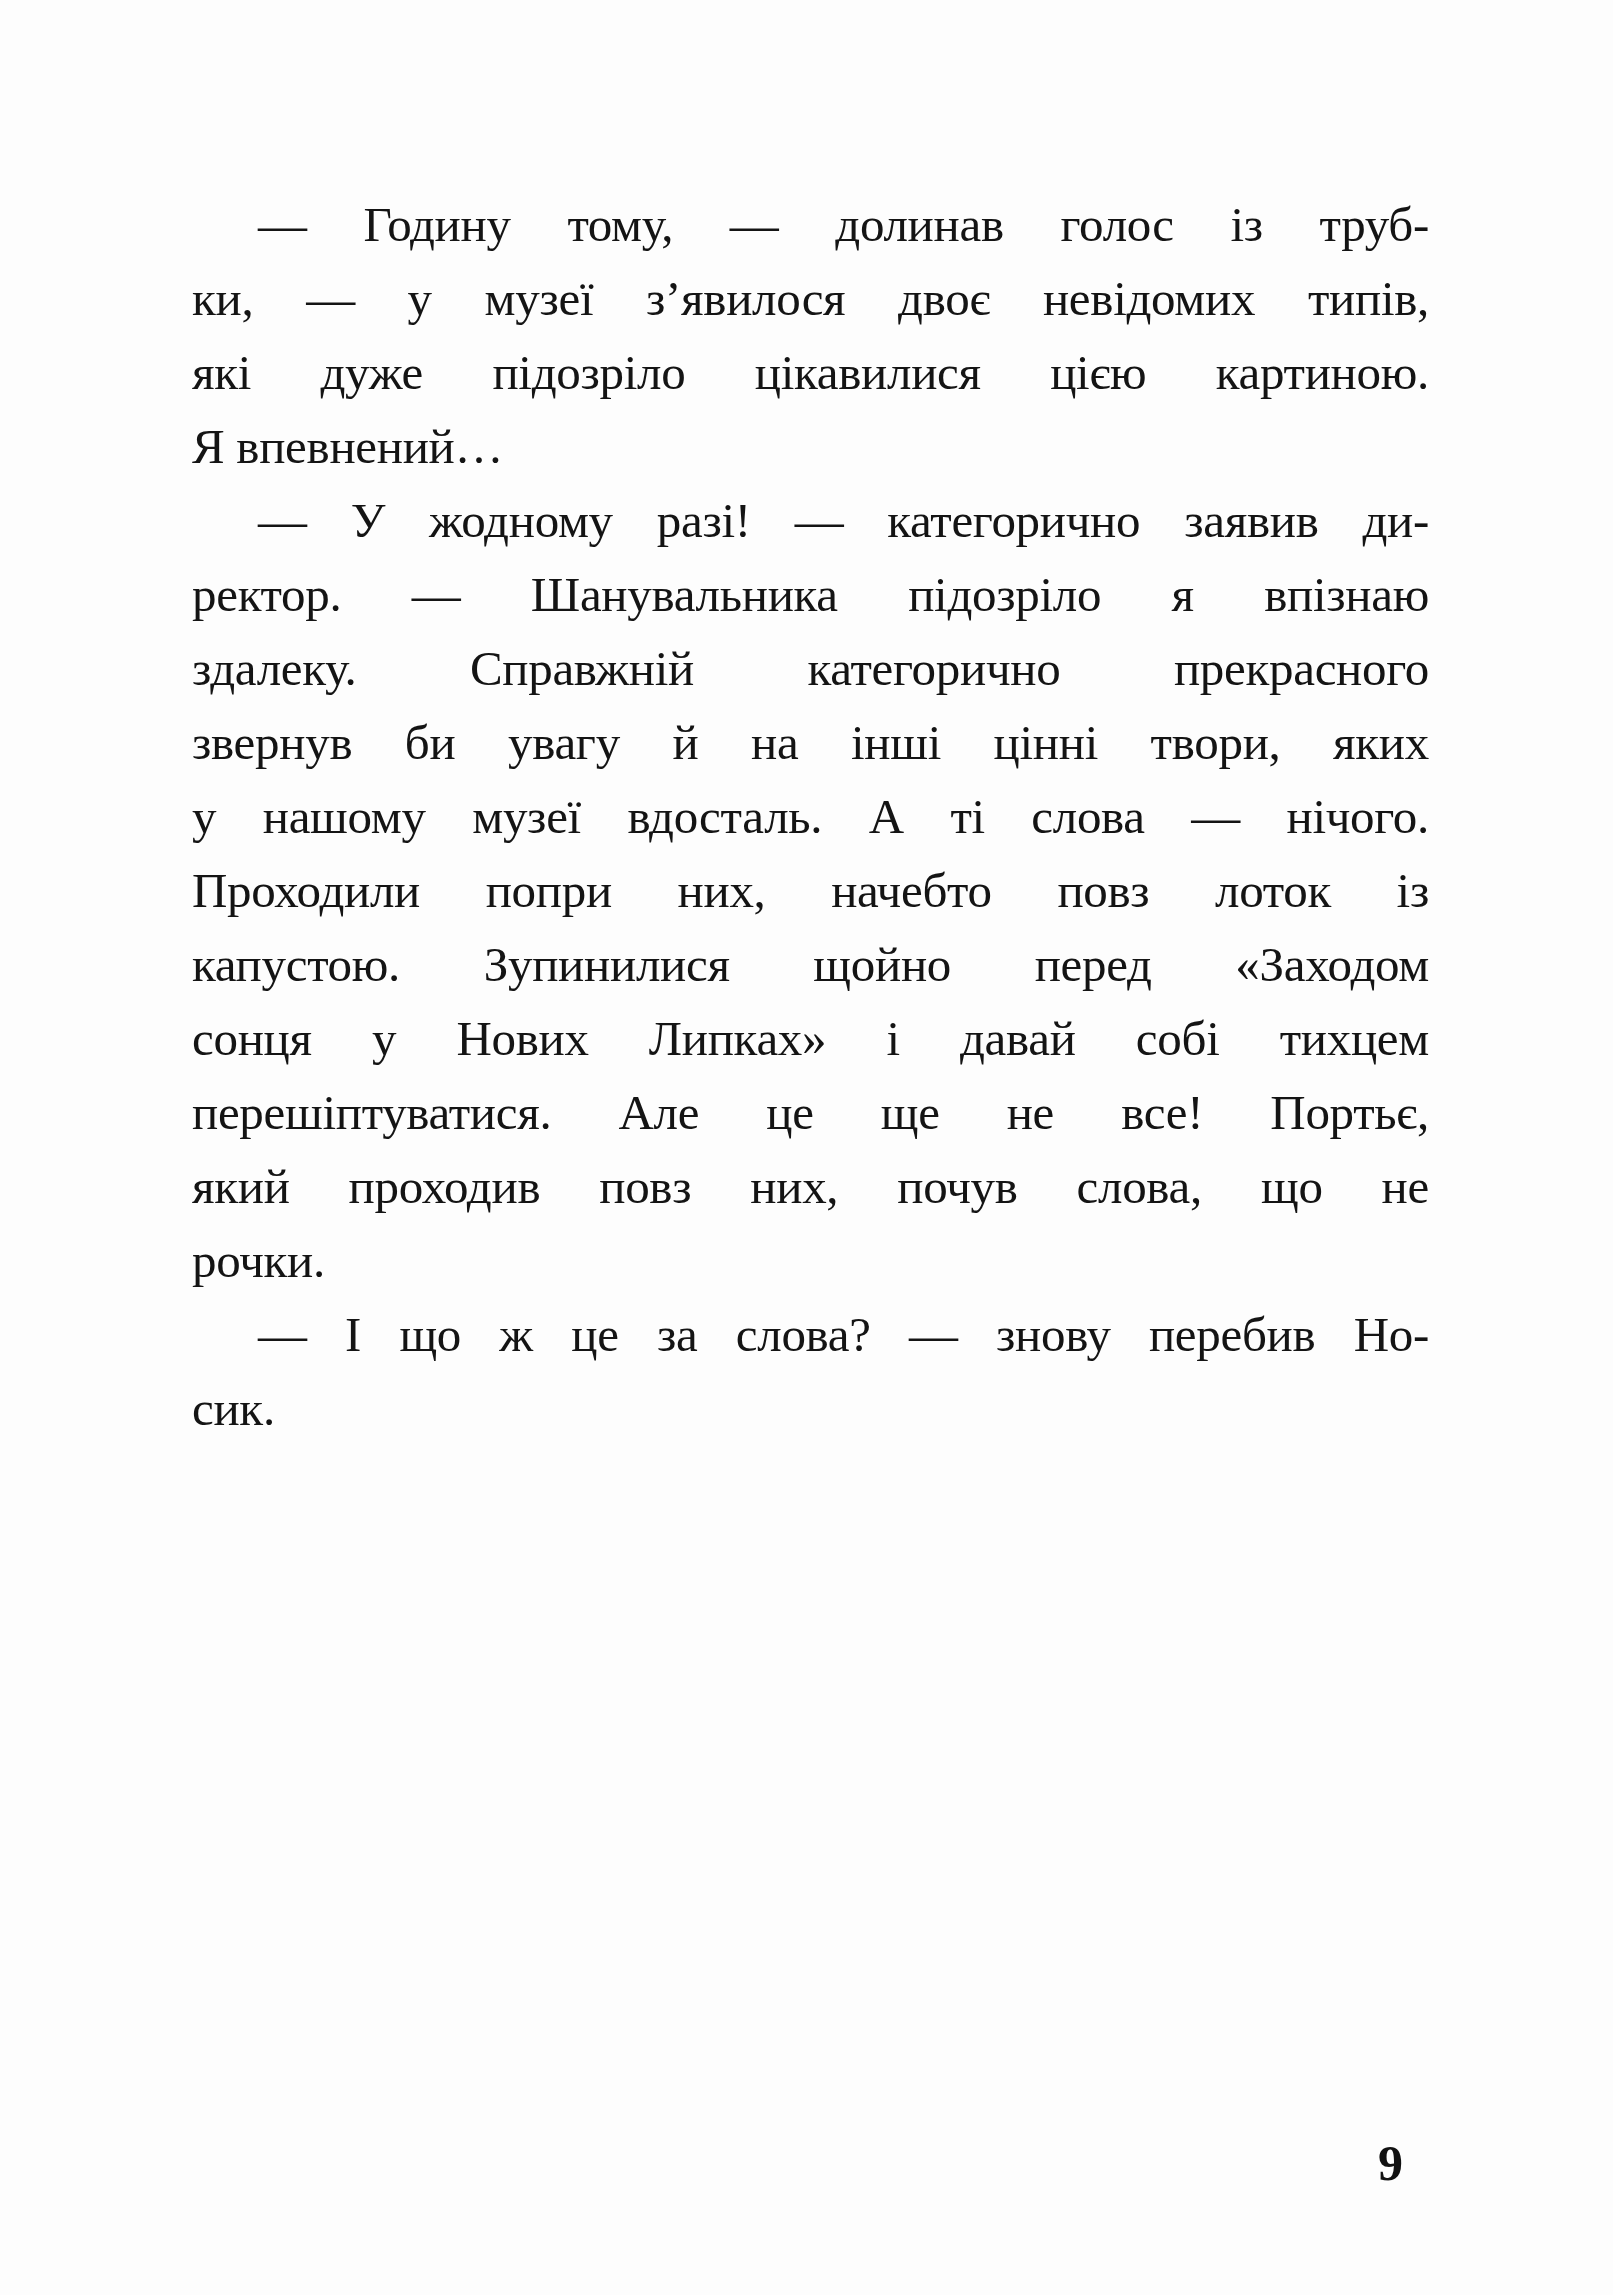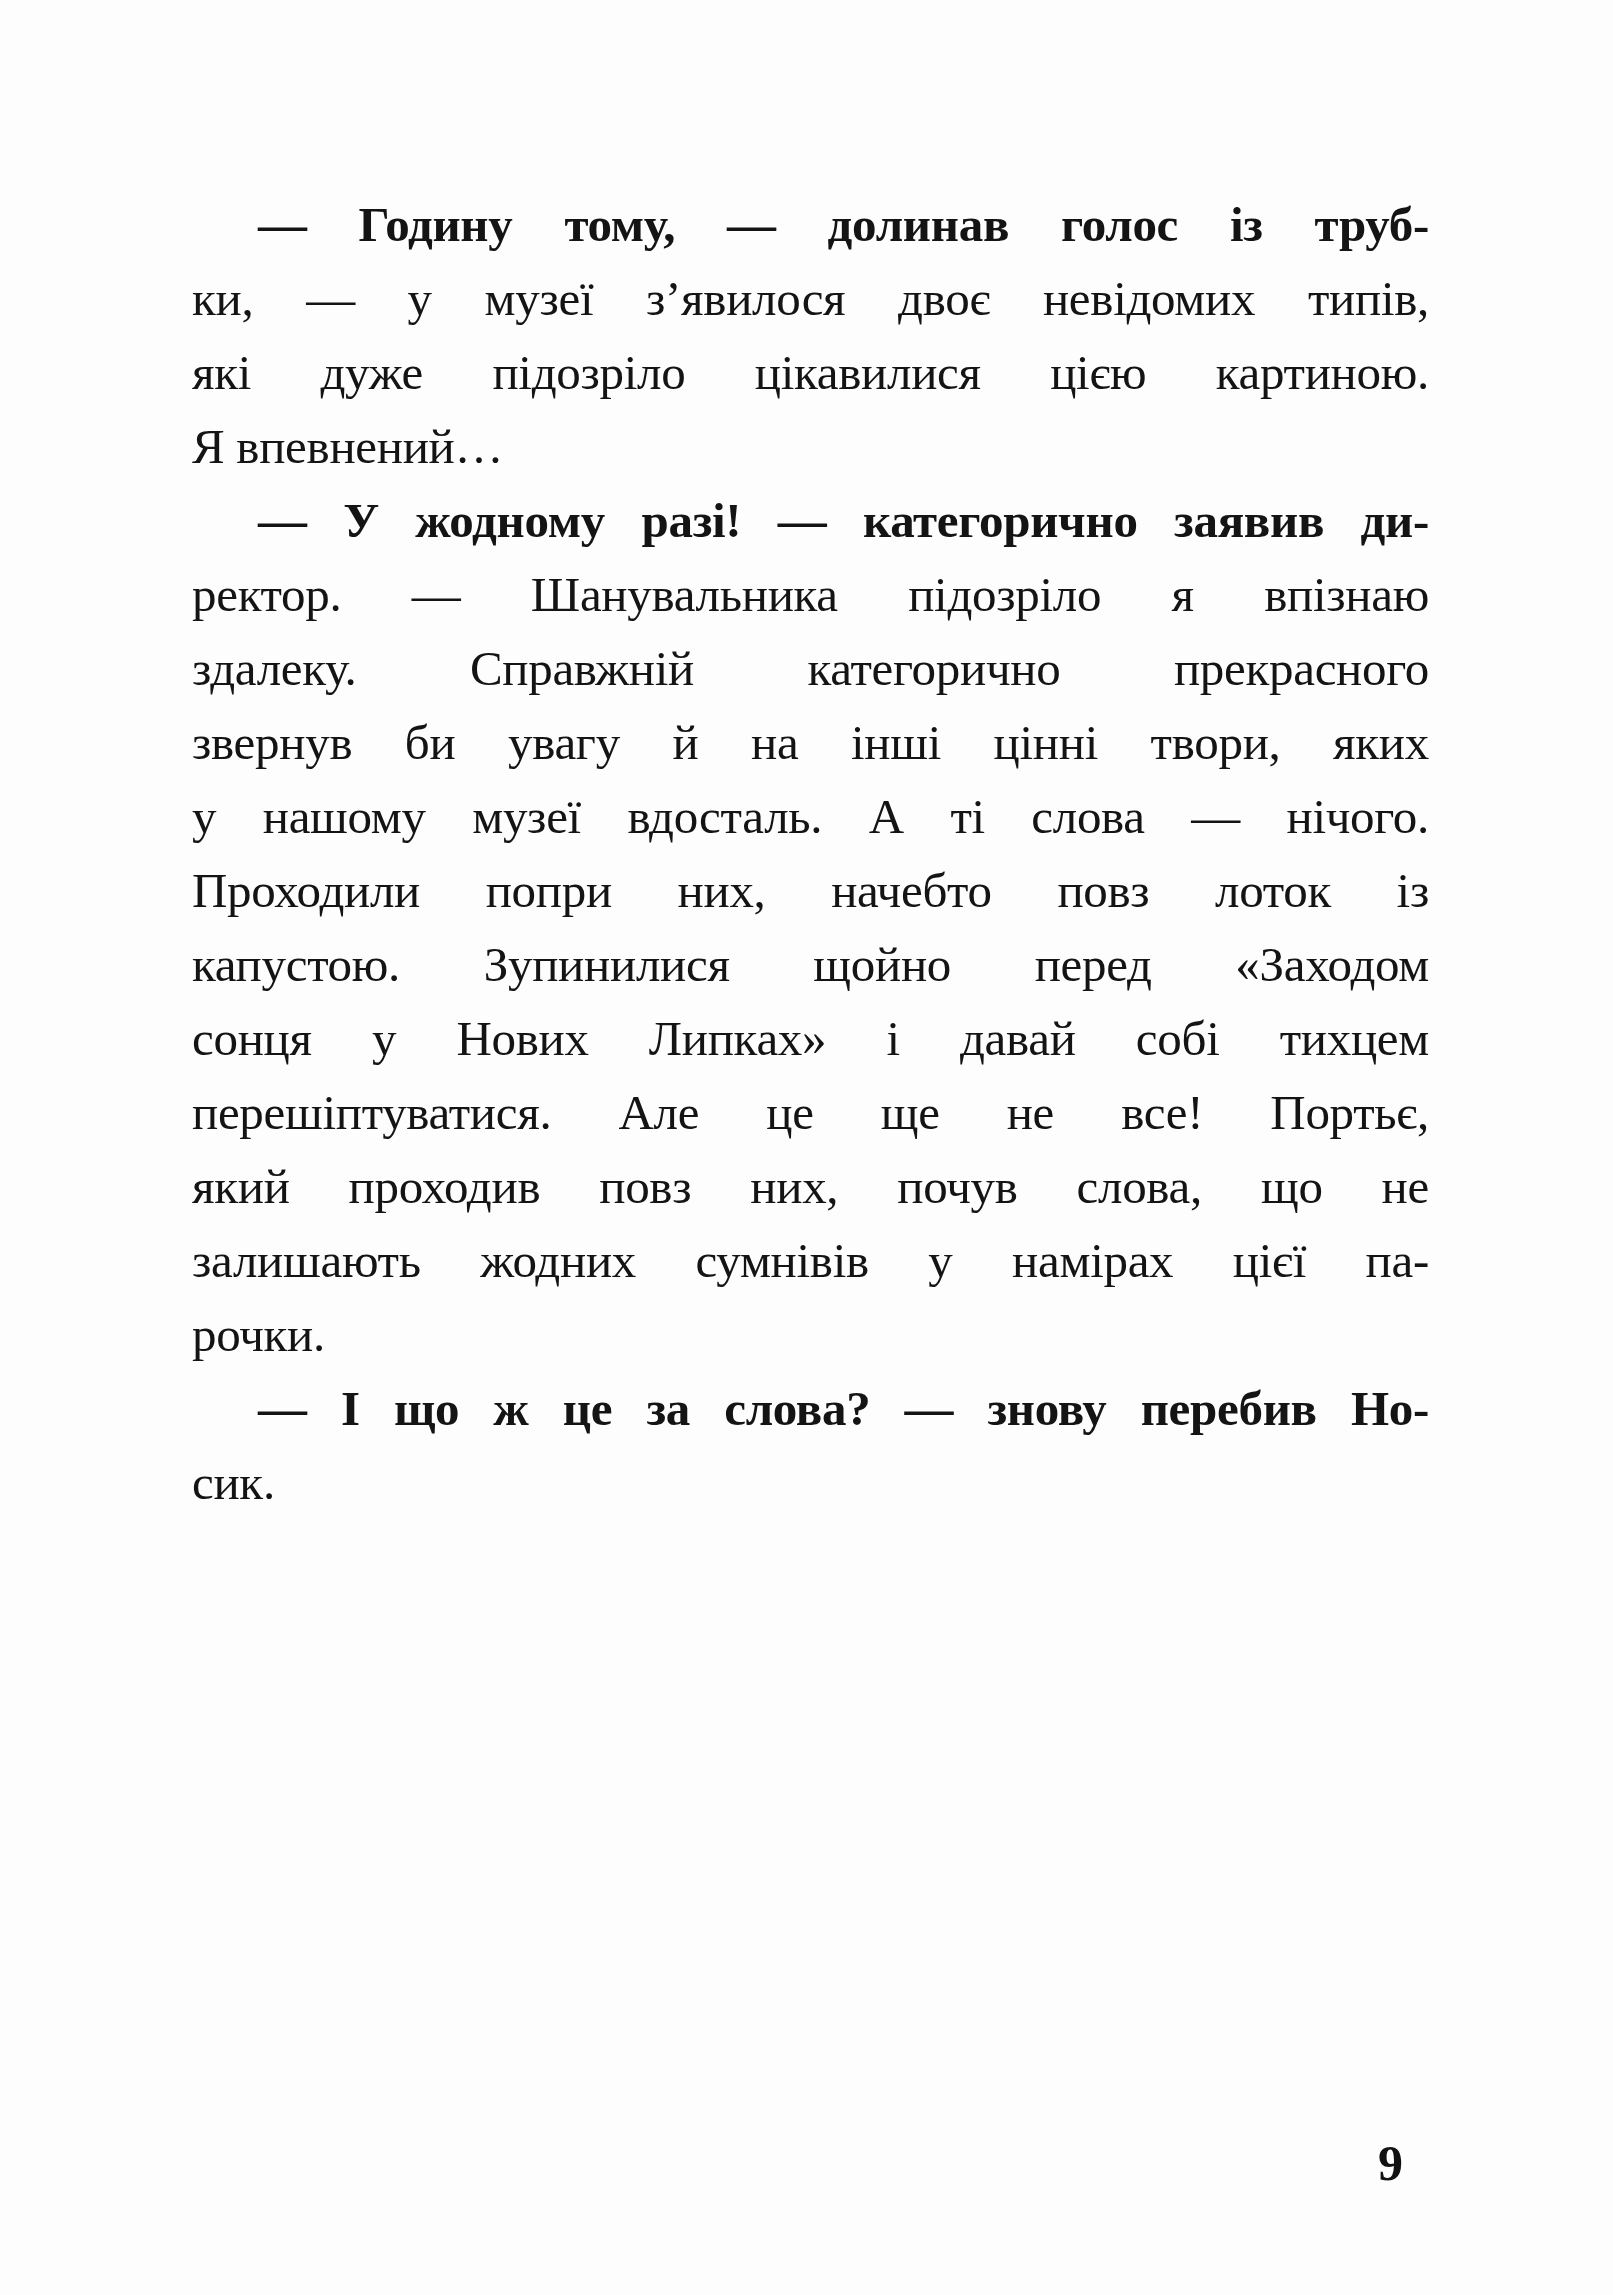--- a/index.html
+++ b/index.html
@@ -31,21 +31,20 @@
   }
   .line {
     display: block;
     text-align: justify;
     text-align-last: justify;
     text-justify: inter-word;
     white-space: nowrap;
   }
   .line.first {
     text-indent: 66px;
-    font-weight: bold;
   }
   .line.last {
     text-align-last: left;
   }
   .page-number {
     position: absolute;
     left: 1361px;
     top: 2136px;
     width: 59px;
     text-align: center;
@@ -70,21 +69,20 @@
         <span class="line first">— У жодному разі! — категорично заявив ди-</span>
         <span class="line">ректор. — Шанувальника підозріло я впізнаю</span>
         <span class="line">здалеку. Справжній категорично прекрасного</span>
         <span class="line">звернув би увагу й на інші цінні твори, яких</span>
         <span class="line">у нашому музеї вдосталь. А ті слова — нічого.</span>
         <span class="line">Проходили попри них, начебто повз лоток із</span>
         <span class="line">капустою. Зупинилися щойно перед «Заходом</span>
         <span class="line">сонця у Нових Липках» і давай собі тихцем</span>
         <span class="line">перешіптуватися. Але це ще не все! Портьє,</span>
         <span class="line">який проходив повз них, почув слова, що не</span>
-        <span class="line">залишають жодних сумнівів у намірах цієї па-</span>
         <span class="line last">рочки.</span>
       </p>
       <p class="para">
         <span class="line first">— І що ж це за слова? — знову перебив Но-</span>
         <span class="line last">сик.</span>
       </p>
     </div>
   <div class="page-number">9</div>
 </div>
 

